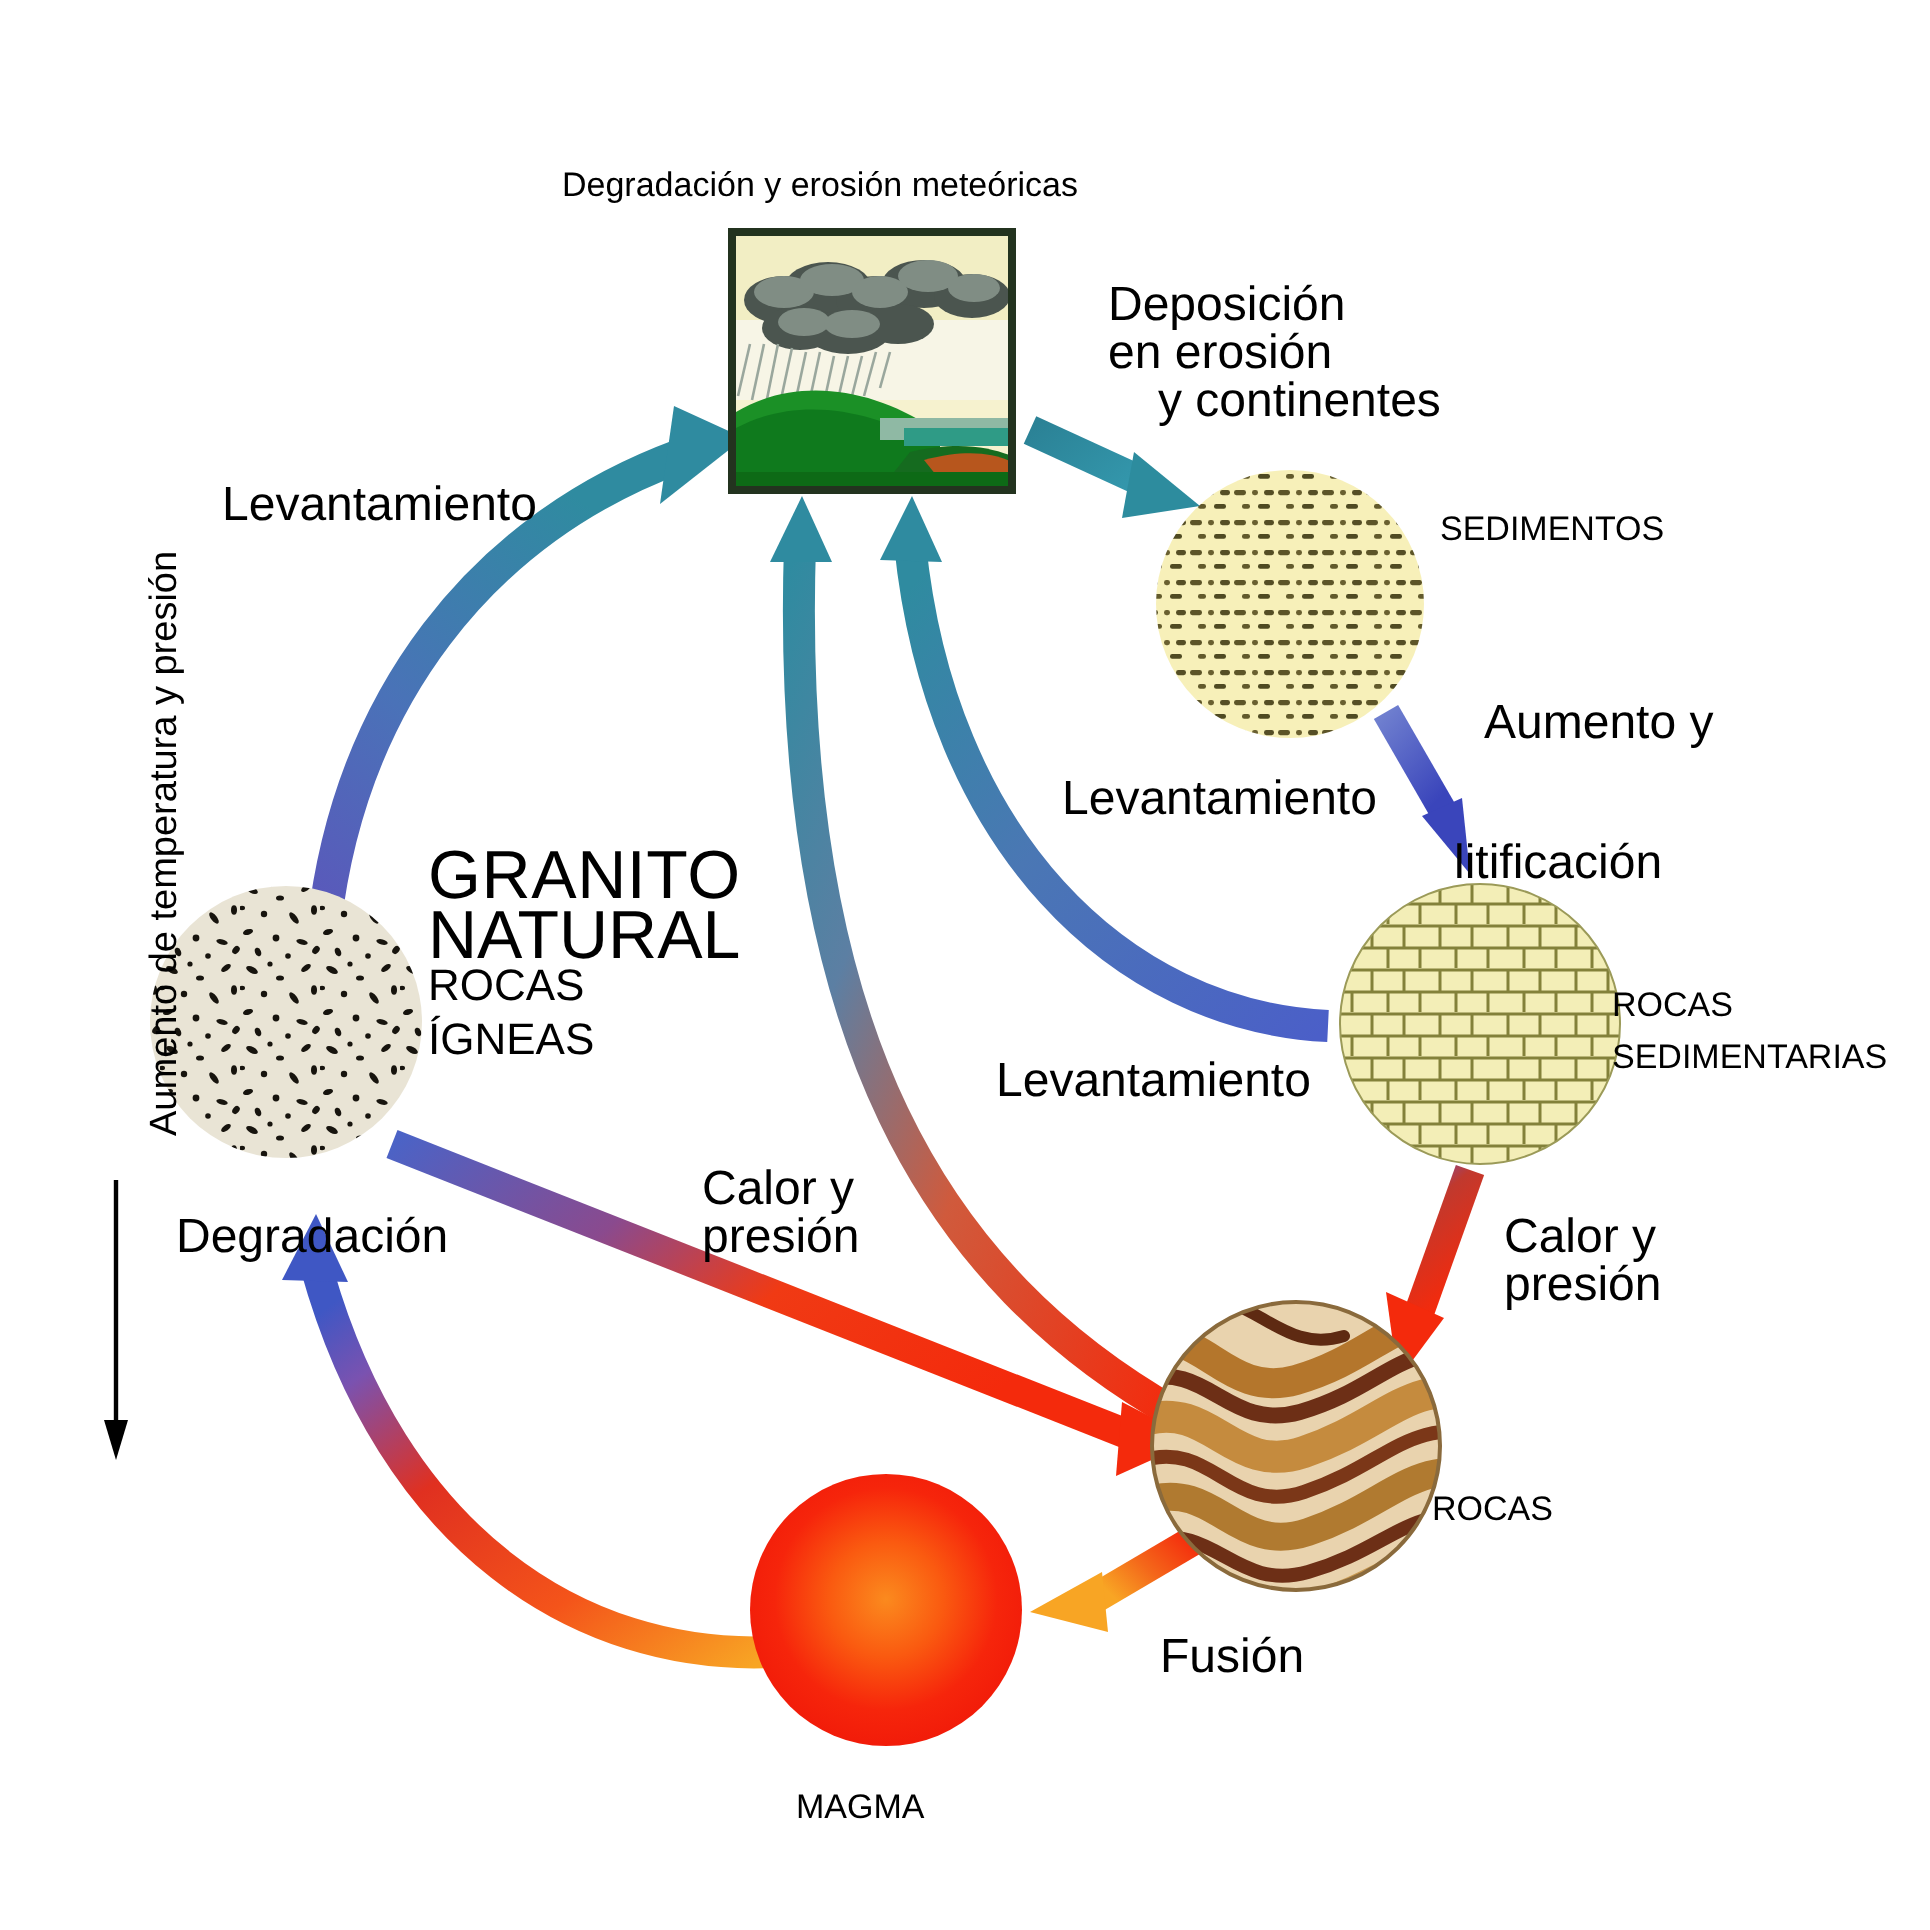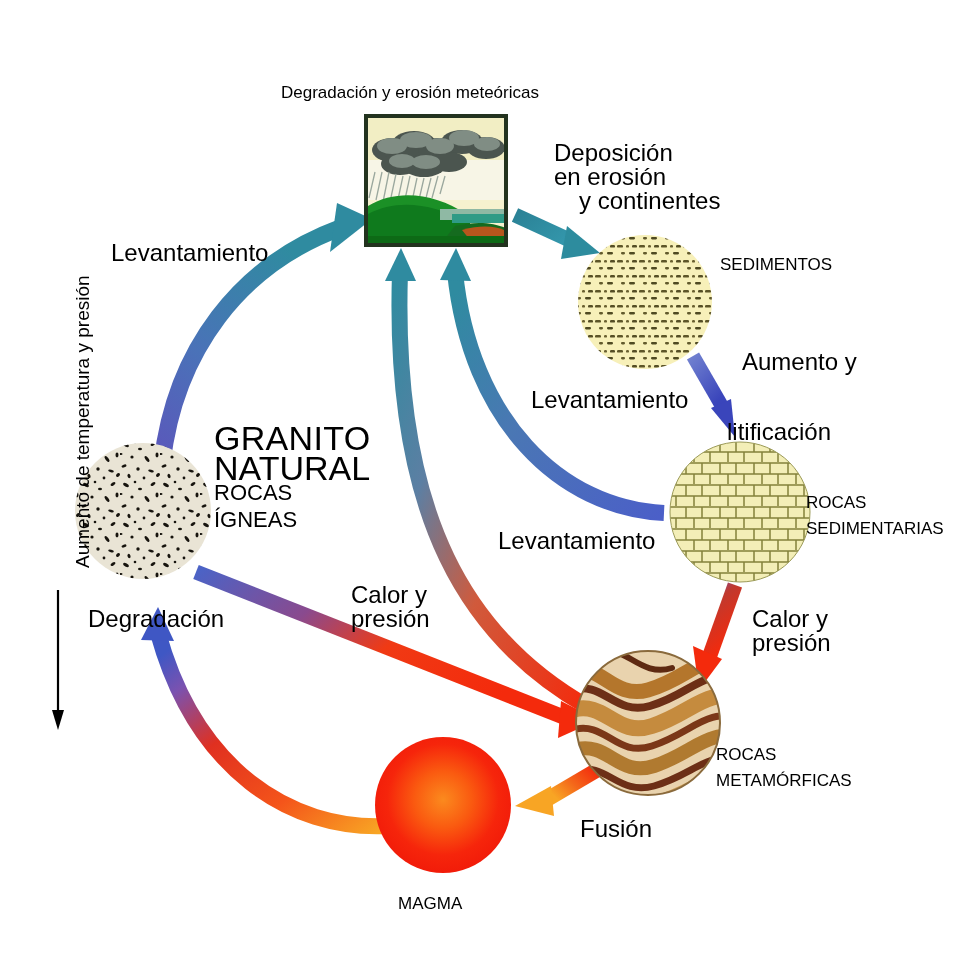--- a/index.html
+++ b/index.html
@@ -271,21 +271,20 @@
   <div class="lbl lbl-19" style="left:742px; top:348px;">Aumento y</div>
   <div class="lbl lbl-19" style="left:727px; top:372px;margin-top:46px;">litificación</div>
 
   <div class="lbl lbl-20" style="left:806px; top:493px;">ROCAS</div>
   <div class="lbl lbl-20" style="left:806px; top:519px;">SEDIMENTARIAS</div>
 
   <div class="lbl lbl-19" style="left:752px; top:605px;">Calor y</div>
   <div class="lbl lbl-19" style="left:752px; top:629px;">presión</div>
 
   <div class="lbl lbl-20" style="left:716px; top:745px;">ROCAS</div>
-  <div class="lbl lbl-20" style="left:716px; top:771px;">METAMÓRFICAS</div>
 
   <div class="lbl lbl-19" style="left:580px; top:815px;">Fusión</div>
 
   <div class="lbl lbl-20" style="left:398px; top:894px;text-align:right;">MAGMA</div>
 
   <div class="lbl lbl-19" style="left:88px; top:605px;">Degradación</div>
 
   <div class="lbl lbl-19" style="left:351px; top:581px;">Calor y</div>
   <div class="lbl lbl-19" style="left:351px; top:605px;">presión</div>
 

